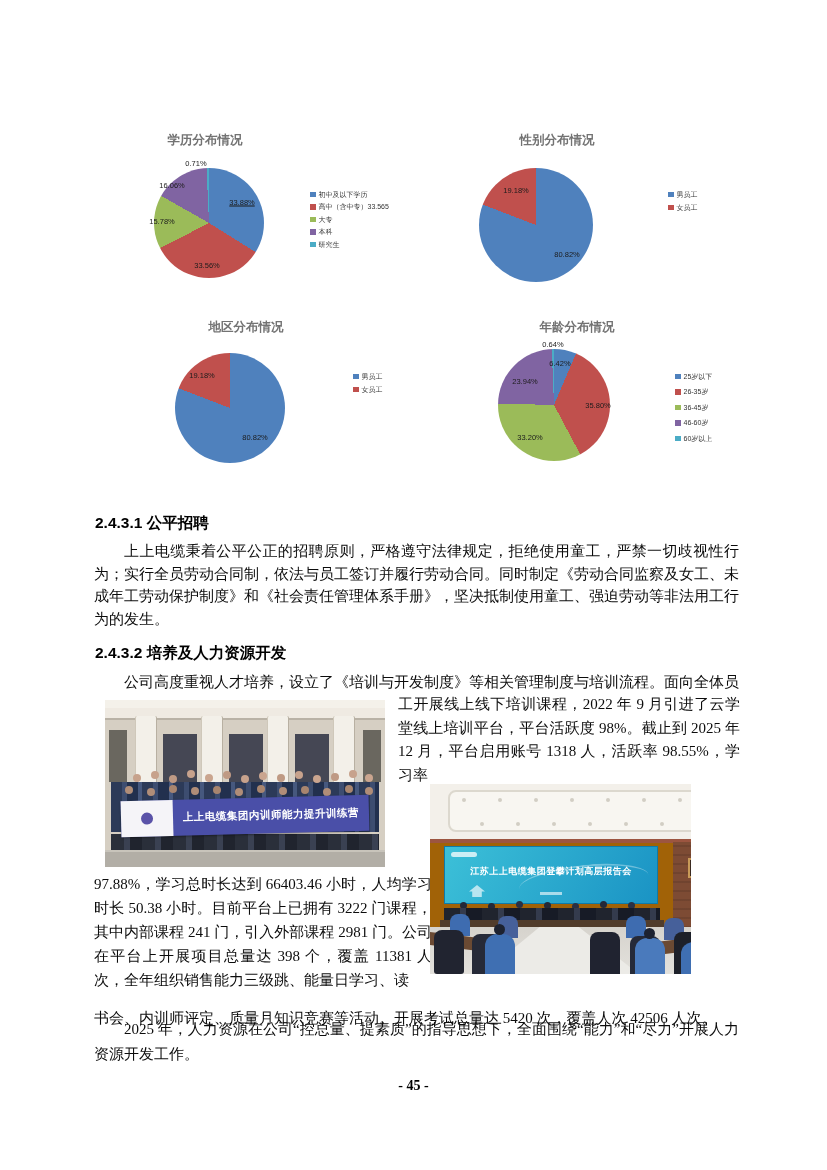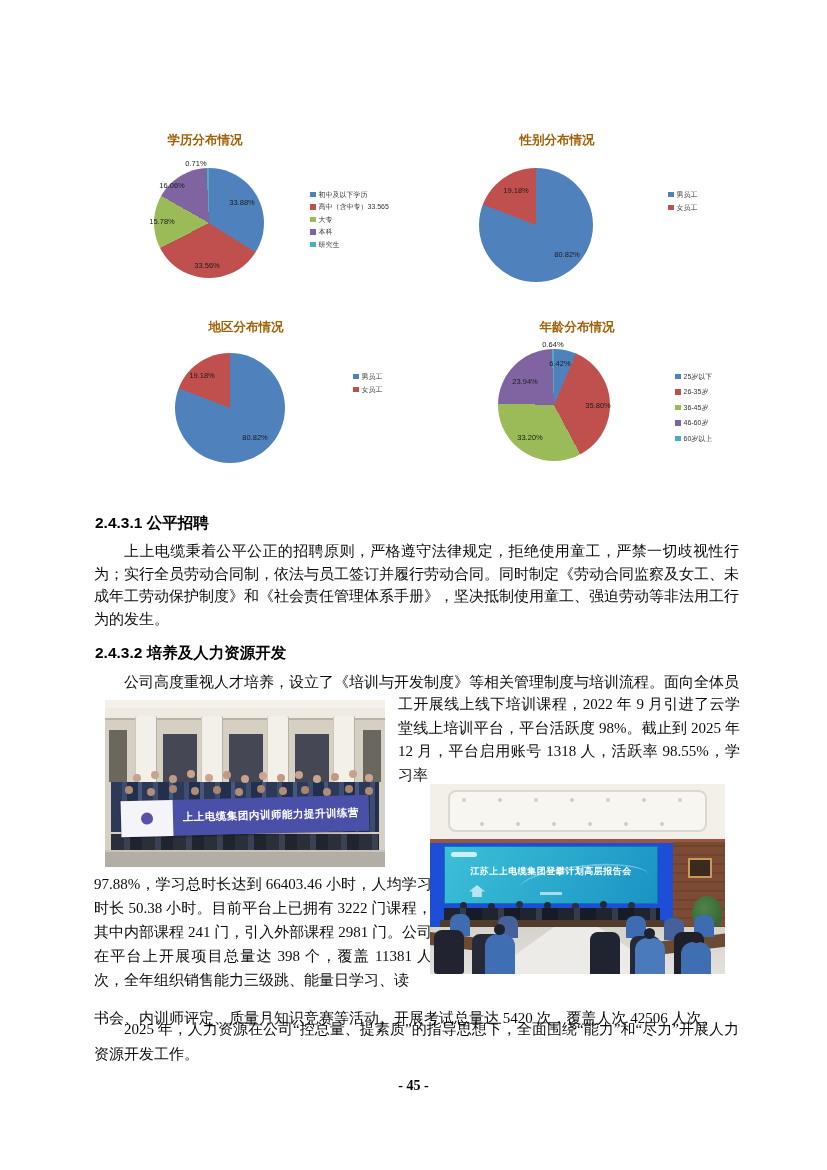--- a/index.html
+++ b/index.html
@@ -9,21 +9,21 @@
         font-family:"Liberation Serif","DejaVu Serif",serif;color:#111;}
 
   
   .chart{position:absolute;width:330px;height:180px;}
   #chart0{left:95px;top:128px;}
   #chart1{left:440px;top:128px;}
   #chart2{left:140px;top:315px;}
   #chart3{left:470px;top:315px;}
   .c-title{position:absolute;top:4px;transform:translateX(-50%);white-space:nowrap;
            font-family:"Liberation Sans","DejaVu Sans",sans-serif;font-weight:bold;
-           font-size:12.5px;color:#a16207;}
+           font-size:12.5px;color:#737373;}
   .pie{position:absolute;border-radius:50%;}
   .pct{position:absolute;transform:translate(-50%,-50%);white-space:nowrap;
        font-family:"Liberation Sans","DejaVu Sans",sans-serif;font-size:7.5px;color:#1c1c1c;}
   .legend{position:absolute;}
   .lrow{display:flex;align-items:center;height:9px;}
   .lsq{width:5.5px;height:5.5px;margin-right:3px;flex:0 0 auto;}
   .ltx{font-family:"Liberation Sans","DejaVu Sans",sans-serif;font-size:7px;color:#333;white-space:nowrap;}
 
   
   .h{position:absolute;left:95px;width:645px;font-family:"Liberation Sans","DejaVu Sans",sans-serif;
@@ -60,21 +60,21 @@
       background:#4a4fa8;box-shadow:0 1px 2px rgba(0,0,0,.35);display:flex;align-items:center;}
   .p1-banner-logo{width:52px;height:100%;background:#f5f4f8;display:flex;align-items:center;justify-content:center;}
   .p1-logo-dot{width:12px;height:12px;border-radius:50%;background:#5a52a8;}
   .p1-banner-text{flex:1;text-align:center;color:#fff;font-family:"Liberation Sans","DejaVu Sans",sans-serif;
       font-weight:bold;font-size:10.5px;letter-spacing:.5px;white-space:nowrap;}
   .p1-legs{position:absolute;left:6px;top:134px;width:268px;height:18px;
       background:repeating-linear-gradient(90deg,#2a2f3a 0 13px,#3a4152 13px 19px,#20242e 19px 31px);}
   .p1-ground{position:absolute;left:0;top:150px;width:100%;height:17px;background:#b2aea6;border-top:2px solid #c8c4bb;}
 
   
-  .photo2{position:absolute;left:430px;top:784px;width:295px;height:190px;overflow:hidden;background:#1d4ed8;}
+  .photo2{position:absolute;left:430px;top:784px;width:261px;height:190px;overflow:hidden;background:#a16207;}
   .p2-ceiling{position:absolute;left:0;top:0;width:100%;height:58px;background:#f3f0ea;}
   .p2-panel{position:absolute;left:18px;top:6px;width:259px;height:42px;background:#f8f6f1;
       border:2px solid #dcd8ce;border-radius:8px;}
   .p2-lights{position:absolute;left:32px;top:14px;width:4px;height:4px;border-radius:50%;background:#d2cec4;
       box-shadow:36px 0 0 #d2cec4,72px 0 0 #d2cec4,108px 0 0 #d2cec4,144px 0 0 #d2cec4,180px 0 0 #d2cec4,216px 0 0 #d2cec4,
       18px 24px 0 #d2cec4,54px 24px 0 #d2cec4,90px 24px 0 #d2cec4,126px 24px 0 #d2cec4,162px 24px 0 #d2cec4,198px 24px 0 #d2cec4;}
   .p2-beam{position:absolute;left:0;top:55px;width:100%;height:4px;background:#9c5540;}
   .p2-wood{position:absolute;left:243px;top:58px;width:52px;height:104px;background:#7d4b34;
       background-image:repeating-linear-gradient(0deg,rgba(0,0,0,.10) 0 2px,rgba(0,0,0,0) 2px 9px);}
   .p2-frame{position:absolute;left:258px;top:74px;width:24px;height:20px;background:#3a2a20;border:2px solid #c89a58;}
@@ -111,21 +111,21 @@
       box-shadow:150px 4px 0 #1d2230,197px 8px 0 #26202a;}
 </style>
 </head>
 <body>
 
 <div class="page">
 
   <div class="chart" id="chart0">
       <div class="c-title" style="left: 110px;">学历分布情况</div>
       <div class="pie" style="left: 59px; top: 40px; width: 110px; height: 110px; background: conic-gradient(rgb(79, 129, 189) 0%, rgb(79, 129, 189) 33.88%, rgb(192, 80, 77) 33.88%, rgb(192, 80, 77) 67.44%, rgb(155, 187, 89) 67.44%, rgb(155, 187, 89) 83.22%, rgb(128, 100, 162) 83.22%, rgb(128, 100, 162) 99.28%, rgb(75, 172, 198) 99.28%, rgb(75, 172, 198) 100%);"></div>
-      <div class="pct" style="left: 147px; top: 74px;">33.88%</div>
+      <div class="pct" style="left: 147px; top: 74px; text-decoration: underline;">33.88%</div>
       <div class="pct" style="left: 112px; top: 137px;">33.56%</div>
       <div class="pct" style="left: 67px; top: 93px;">15.78%</div>
       <div class="pct" style="left: 77px; top: 57px;">16.06%</div>
       <div class="pct" style="left: 101px; top: 35px;">0.71%</div>
       <div class="legend" style="left: 215px; top: 62px;">
         <div class="lrow" style="margin-bottom: 3.5px;">
           <div class="lsq" style="background: rgb(79, 129, 189);"></div>
           <div class="ltx">初中及以下学历</div>
         </div>
         <div class="lrow" style="margin-bottom: 3.5px;">

